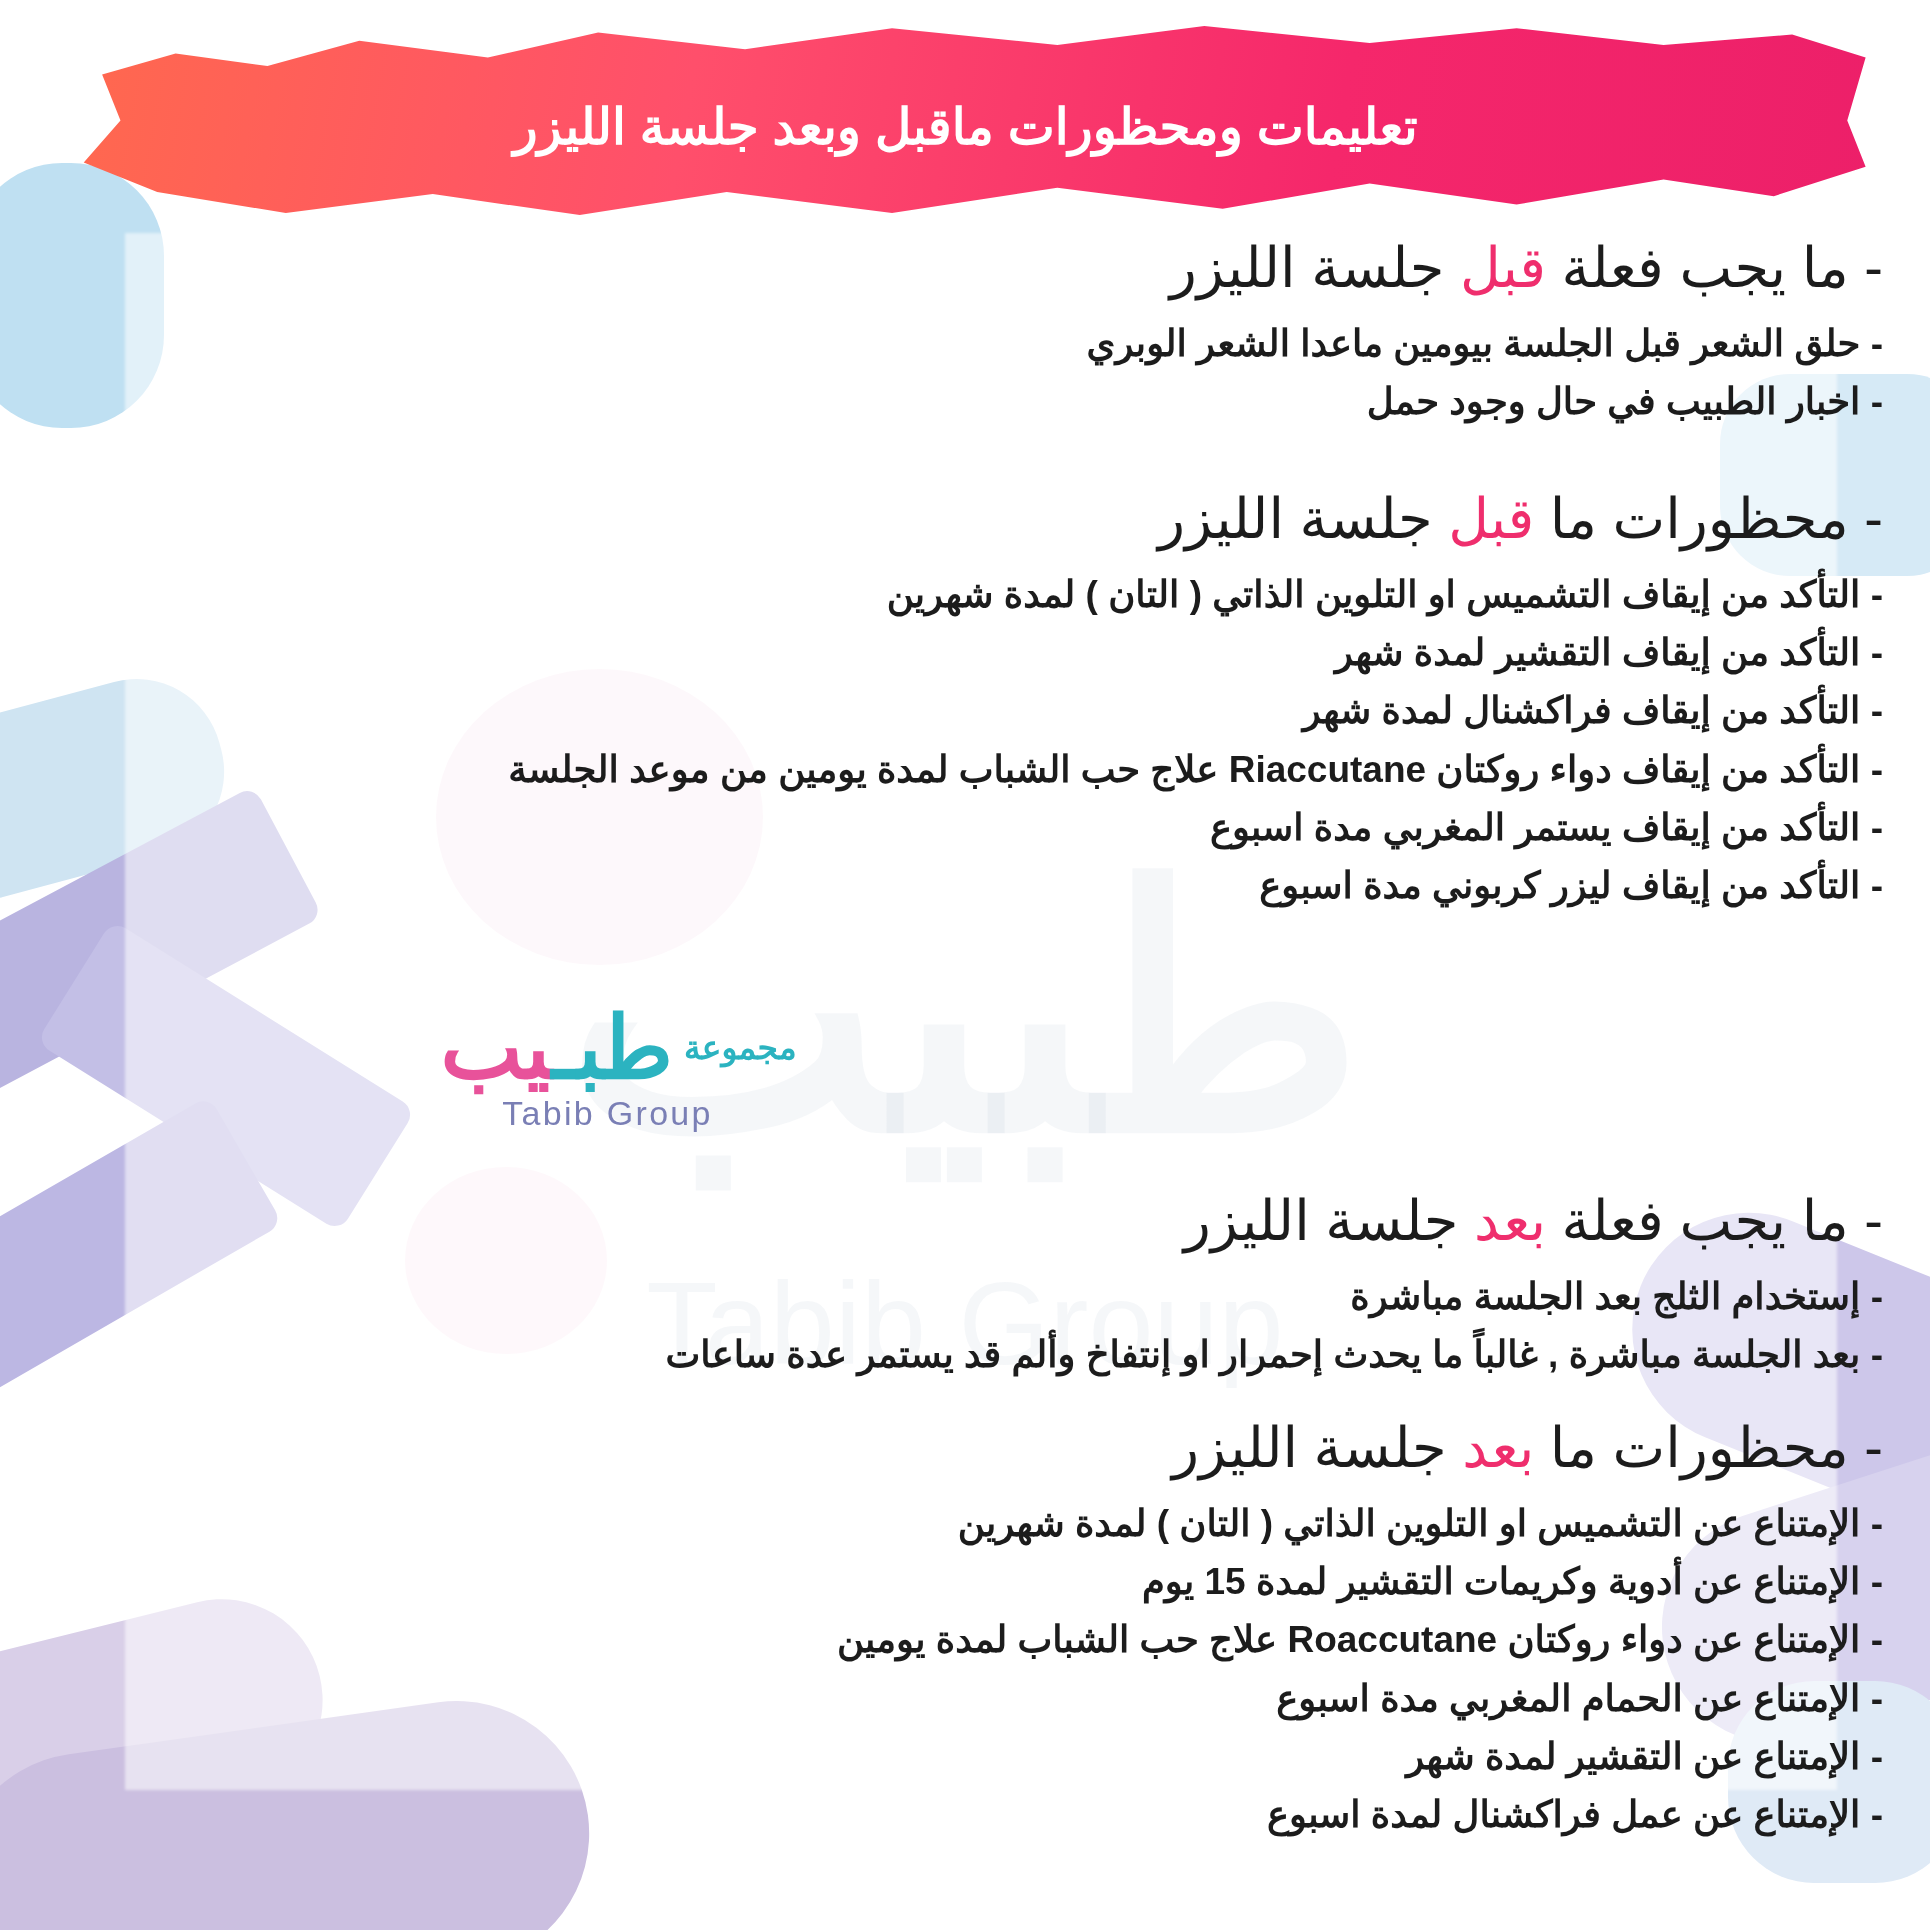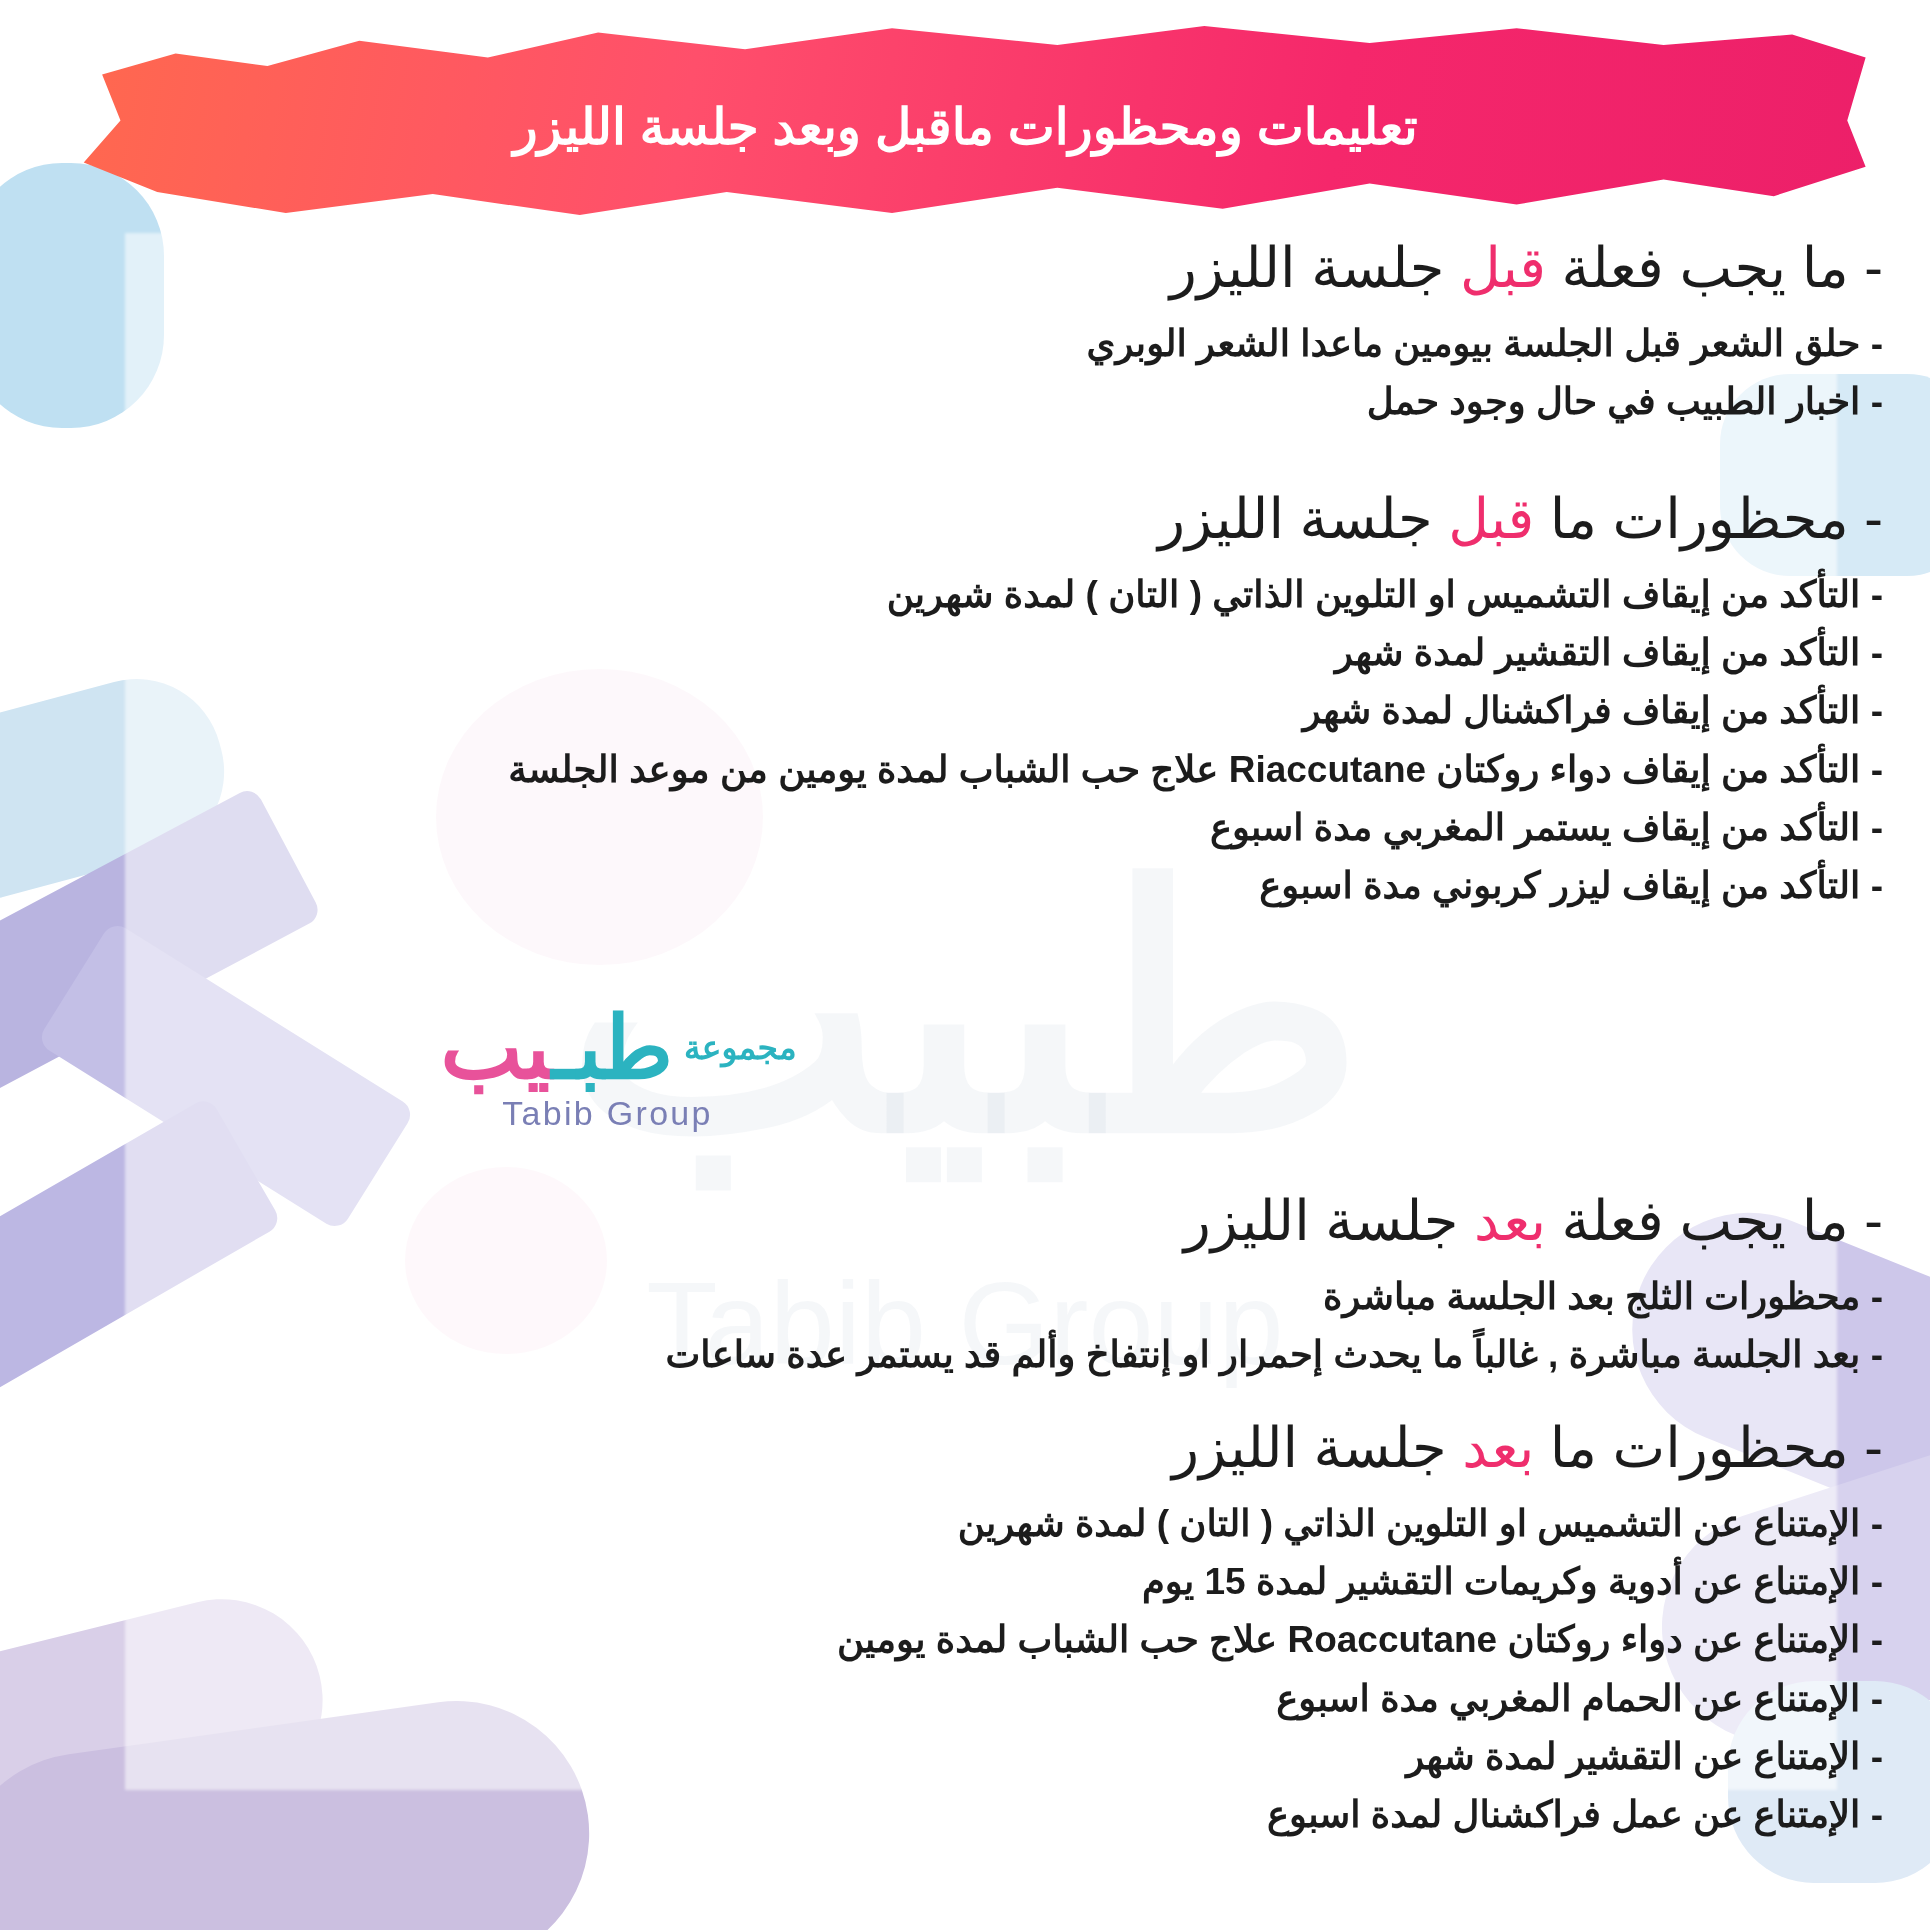--- a/index.html
+++ b/index.html
@@ -337,21 +337,21 @@
     </div>
   </div>
 
   <div class="sp-logo"></div>
 
   <div class="section">
     <div class="sec-title">
       <span>- ما يجب فعلة </span><span class="hl">بعد</span><span> جلسة الليزر</span>
     </div>
     <div class="bullets">
-      <p class="bullet">- محظورات الثلج بعد الجلسة مباشرة</p>
+      <p class="bullet">- إستخدام الثلج بعد الجلسة مباشرة</p>
       <p class="bullet">- بعد الجلسة مباشرة , غالباً ما يحدث إحمرار او إنتفاخ وألم قد يستمر عدة ساعات</p>
     </div>
   </div>
 
   <div class="sp-2"></div>
 
   <div class="section">
     <div class="sec-title">
       <span>- محظورات ما </span><span class="hl">بعد</span><span> جلسة الليزر</span>
     </div>

